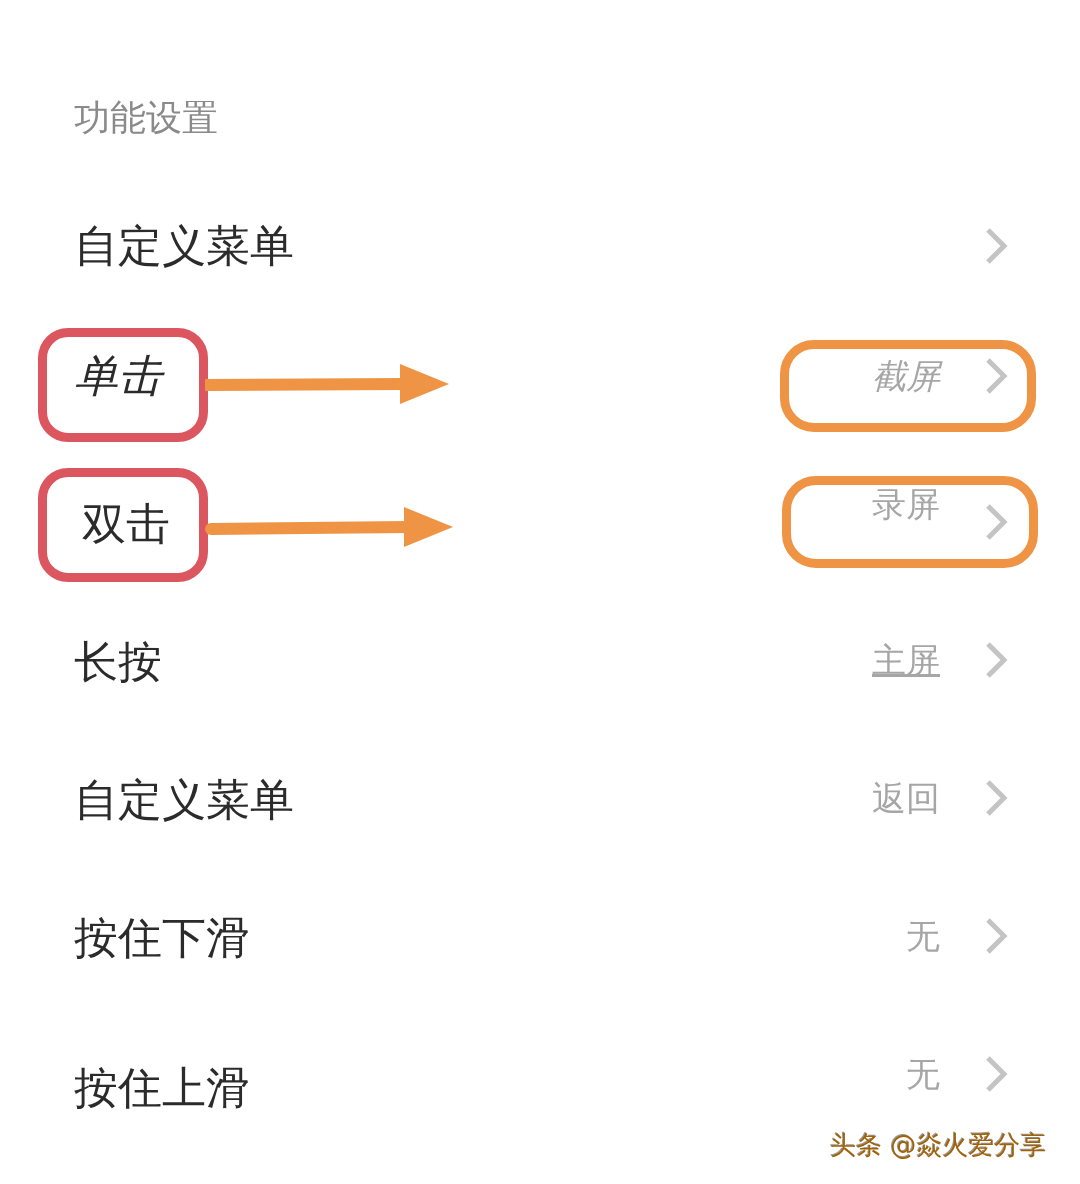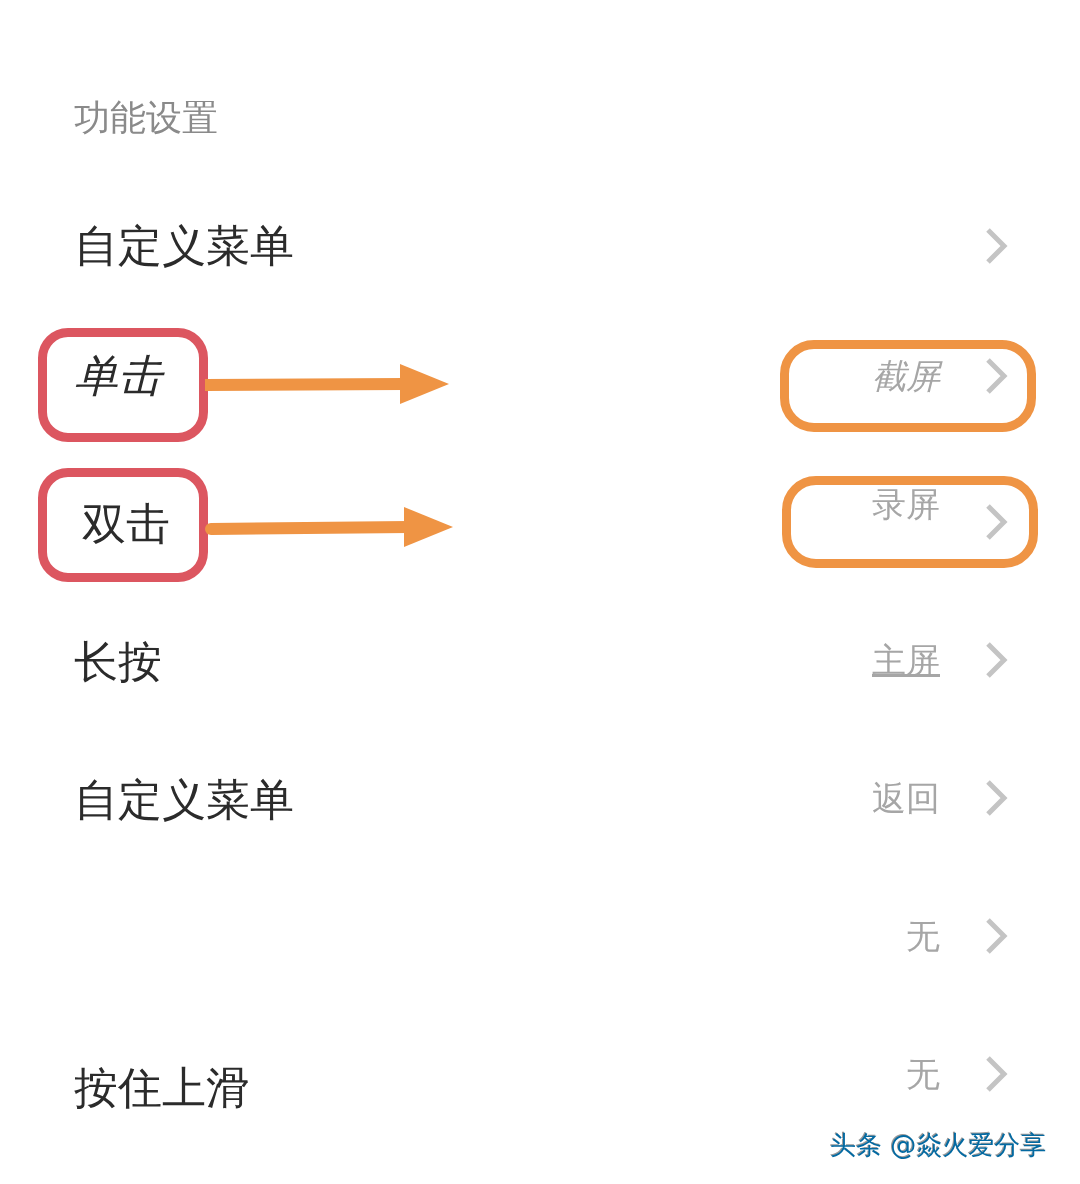--- a/index.html
+++ b/index.html
@@ -6,21 +6,21 @@
   body { width:1080px; height:1184px; background:#ffffff; position:relative; overflow:hidden;
          font-family:"DejaVu Sans", "Liberation Sans", sans-serif; }
   .section-title { position:absolute; left:74px; top:96px; font-size:36px; color:#8a8a8a; line-height:44px;text-align:right; }
   .row { position:absolute; left:0; width:1074px; height:138px; }
   .row-label { position:absolute; left:74px; font-size:44px; color:#2b2b2b; line-height:52px; }
   .row-value { position:absolute; right:134px; font-size:34px; color:#a6a6a6; line-height:44px; text-align:right; }
   .chevron { position:absolute; left:982px; width:28px; height:40px; }
   .red-box { position:absolute; border:9px solid #dc5660; border-radius:30px; box-sizing:border-box; }
   .orange-box { position:absolute; border:9px solid #ef9444; border-radius:34px; box-sizing:border-box; }
   .arrow { position:absolute; }
-  .watermark { position:absolute; left:830px; top:1128px; font-size:26px; color:#0369a1; line-height:34px;
+  .watermark { position:absolute; left:830px; top:1128px; font-size:26px; color:#a16207; line-height:34px;
                text-shadow:1px 1px 0 #fff, -1px -1px 0 #999; }
 </style>
 </head>
 <body>
 
 <div class="section-title">功能设置</div>
 
 <div class="row" style="top:176px;">
   <div class="row-label" style="top:44px;">自定义菜单</div>
   <svg class="chevron" style="top:50px;" viewBox="0 0 28 40">
@@ -54,20 +54,21 @@
 
 <div class="row" style="top:730px;">
   <div class="row-label" style="top:44px;">自定义菜单</div>
   <div class="row-value" style="top:46px;">返回</div>
   <svg class="chevron" style="top:48px;" viewBox="0 0 28 40">
     <polyline points="6,4 22,20 6,36" fill="none" stroke="#c4c4c4" stroke-width="5"></polyline>
   </svg>
 </div>
 
 <div class="row" style="top:868px;">
+  <div class="row-label" style="top:44px;">按住下滑</div>
   <div class="row-value" style="top:46px;">无</div>
   <svg class="chevron" style="top:48px;" viewBox="0 0 28 40">
     <polyline points="6,4 22,20 6,36" fill="none" stroke="#c4c4c4" stroke-width="5"></polyline>
   </svg>
 </div>
 
 <div class="row" style="top:1006px;">
   <div class="row-label" style="top:56px;">按住上滑</div>
   <div class="row-value" style="top:46px;">无</div>
   <svg class="chevron" style="top:48px;" viewBox="0 0 28 40">

